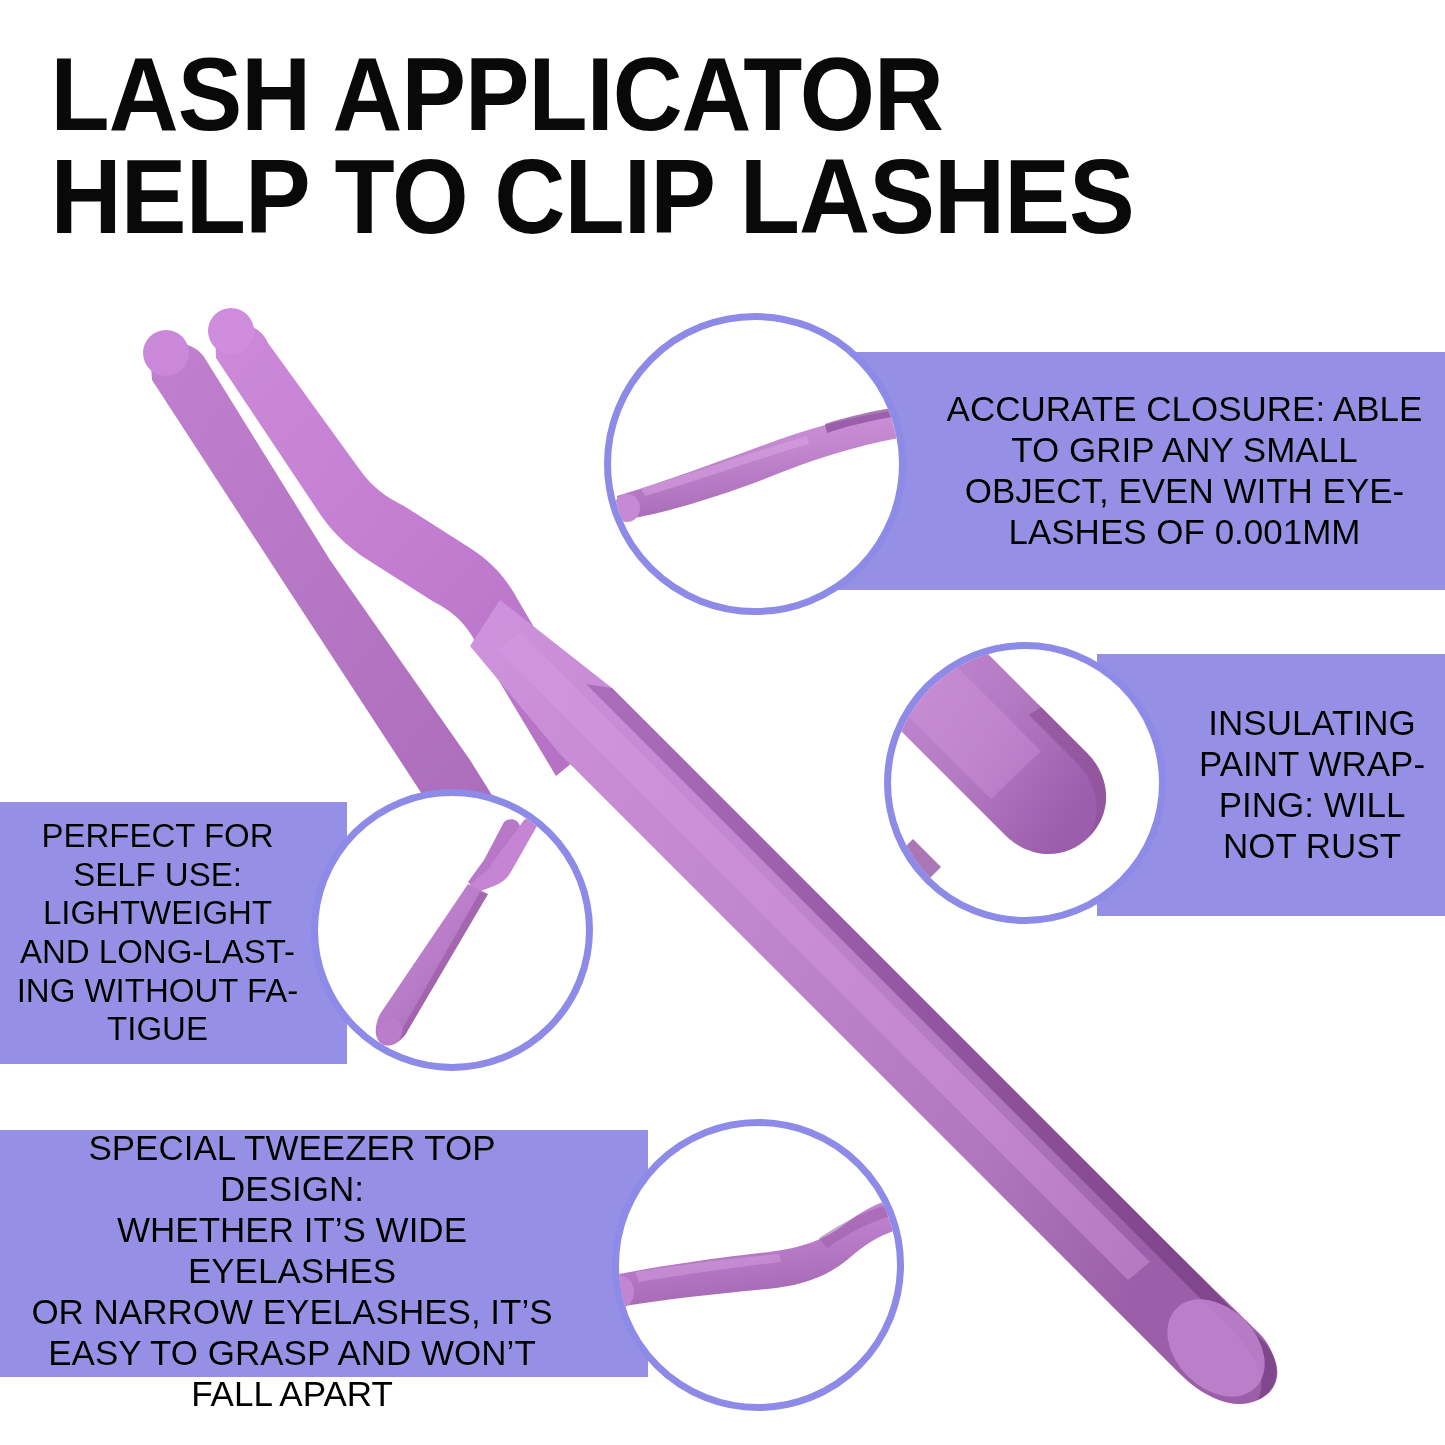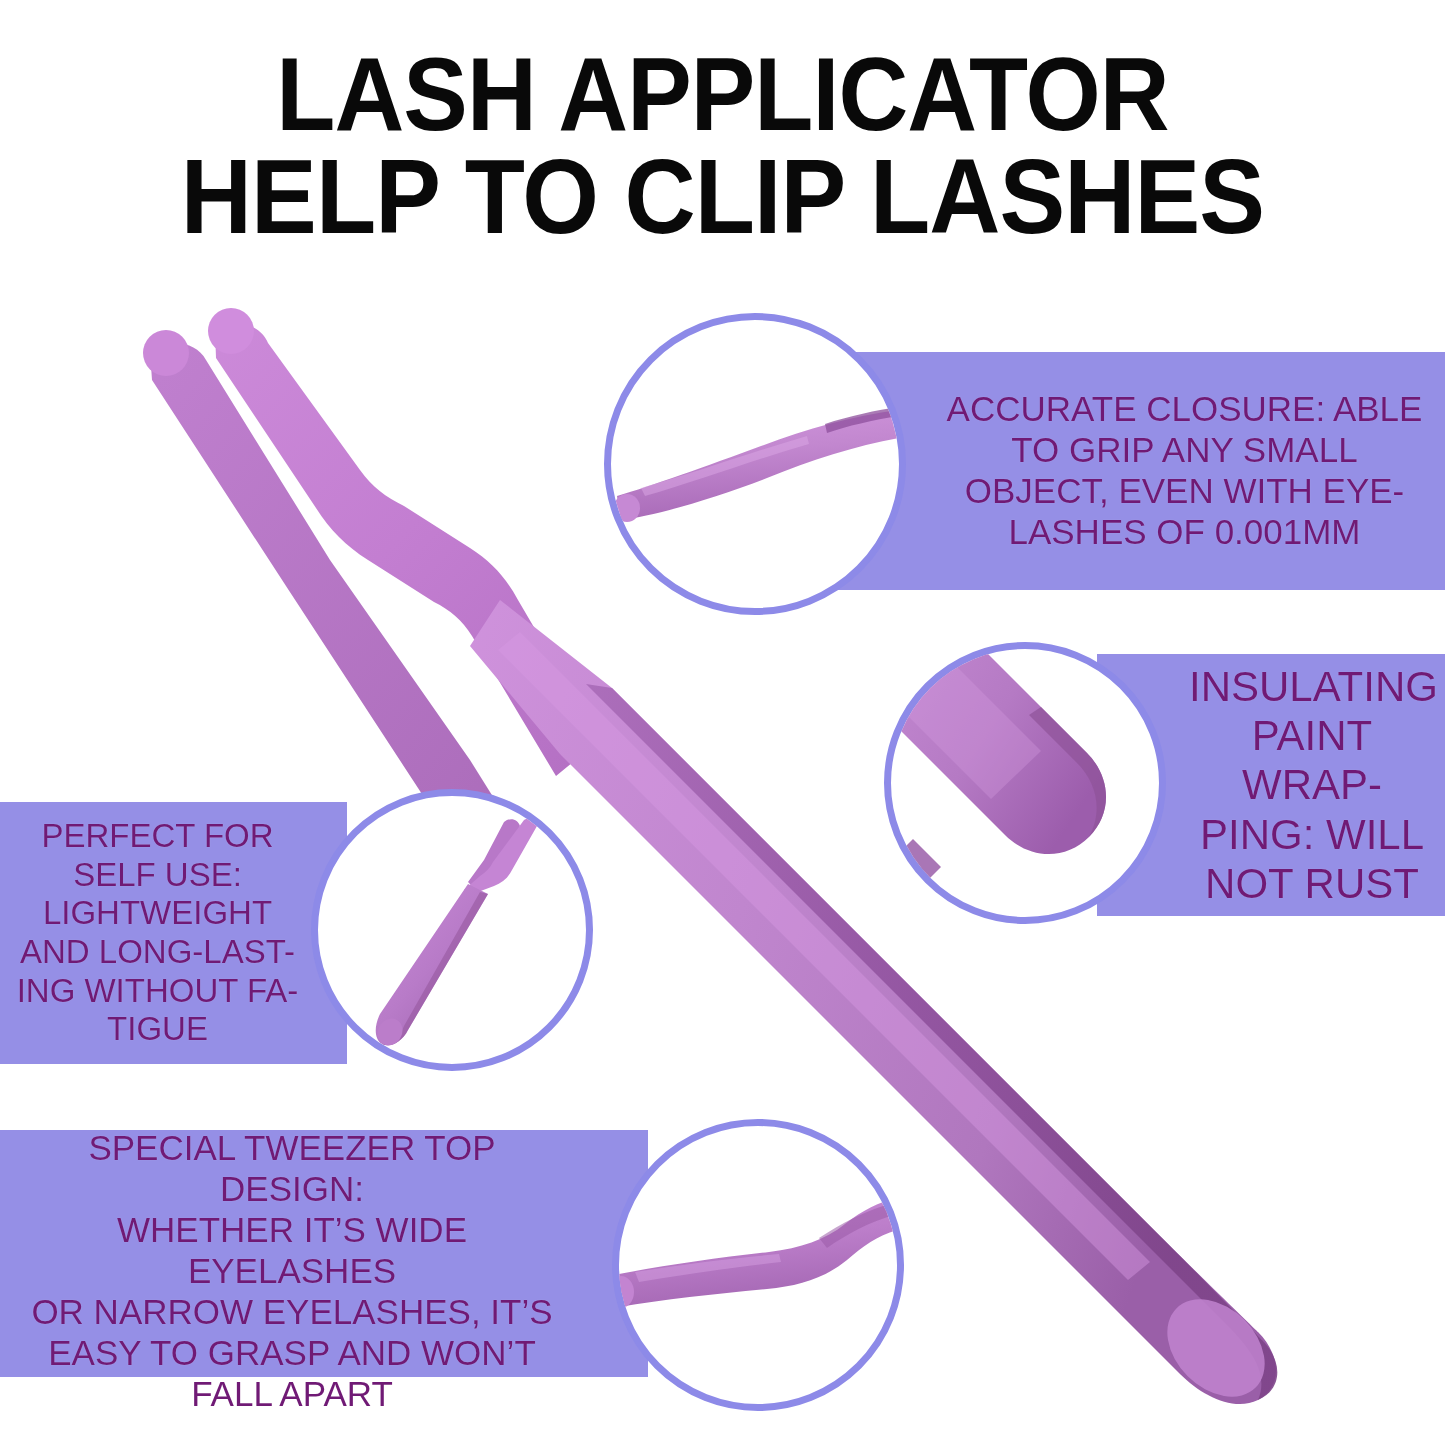--- a/index.html
+++ b/index.html
@@ -17,21 +17,21 @@
     background: #ffffff;
     overflow: hidden;
   }
 
   
   .title-block {
     position: absolute;
     left: 0;
     top: 44px;
     width: 1445px;
-    text-align: center;
+    text-align: left;
     z-index: 40;
   }
   .title-line {
     display: block;
     font-family: "Liberation Sans", sans-serif;
     font-weight: bold;
     color: #090909;
     font-size: 104px;
     line-height: 0.97;
     letter-spacing: -1px;
@@ -52,21 +52,21 @@
   
   .banner {
     position: absolute;
     background: #958fe6;
     z-index: 20;
     display: flex;
     align-items: center;
     box-sizing: border-box;
   }
   .banner-text {
-    color: #701a75;
+    color: #000000;
     font-family: "Liberation Sans", sans-serif;
     font-weight: normal;
     text-align: center;
     line-height: 1.17;
     white-space: pre-line;
     width: 100%;
     text-shadow: 0 0 1px rgba(255,255,255,0.35);
   }
 
   
@@ -77,21 +77,21 @@
     justify-content: center;
   }
   #banner-accurate-closure .banner-text { font-size: 35px; }
 
   
   #banner-insulating-paint {
     left: 1097px; top: 654px;
     width: 348px; height: 262px;
     padding-left: 92px; padding-right: 10px;
   }
-  #banner-insulating-paint .banner-text { font-size: 42px; }
+  #banner-insulating-paint .banner-text { font-size: 35px; }
 
   
   #banner-self-use {
     left: 0; top: 802px;
     width: 347px; height: 262px;
     padding-left: 6px; padding-right: 38px;
   }
   #banner-self-use .banner-text { font-size: 33px; }
 
   

